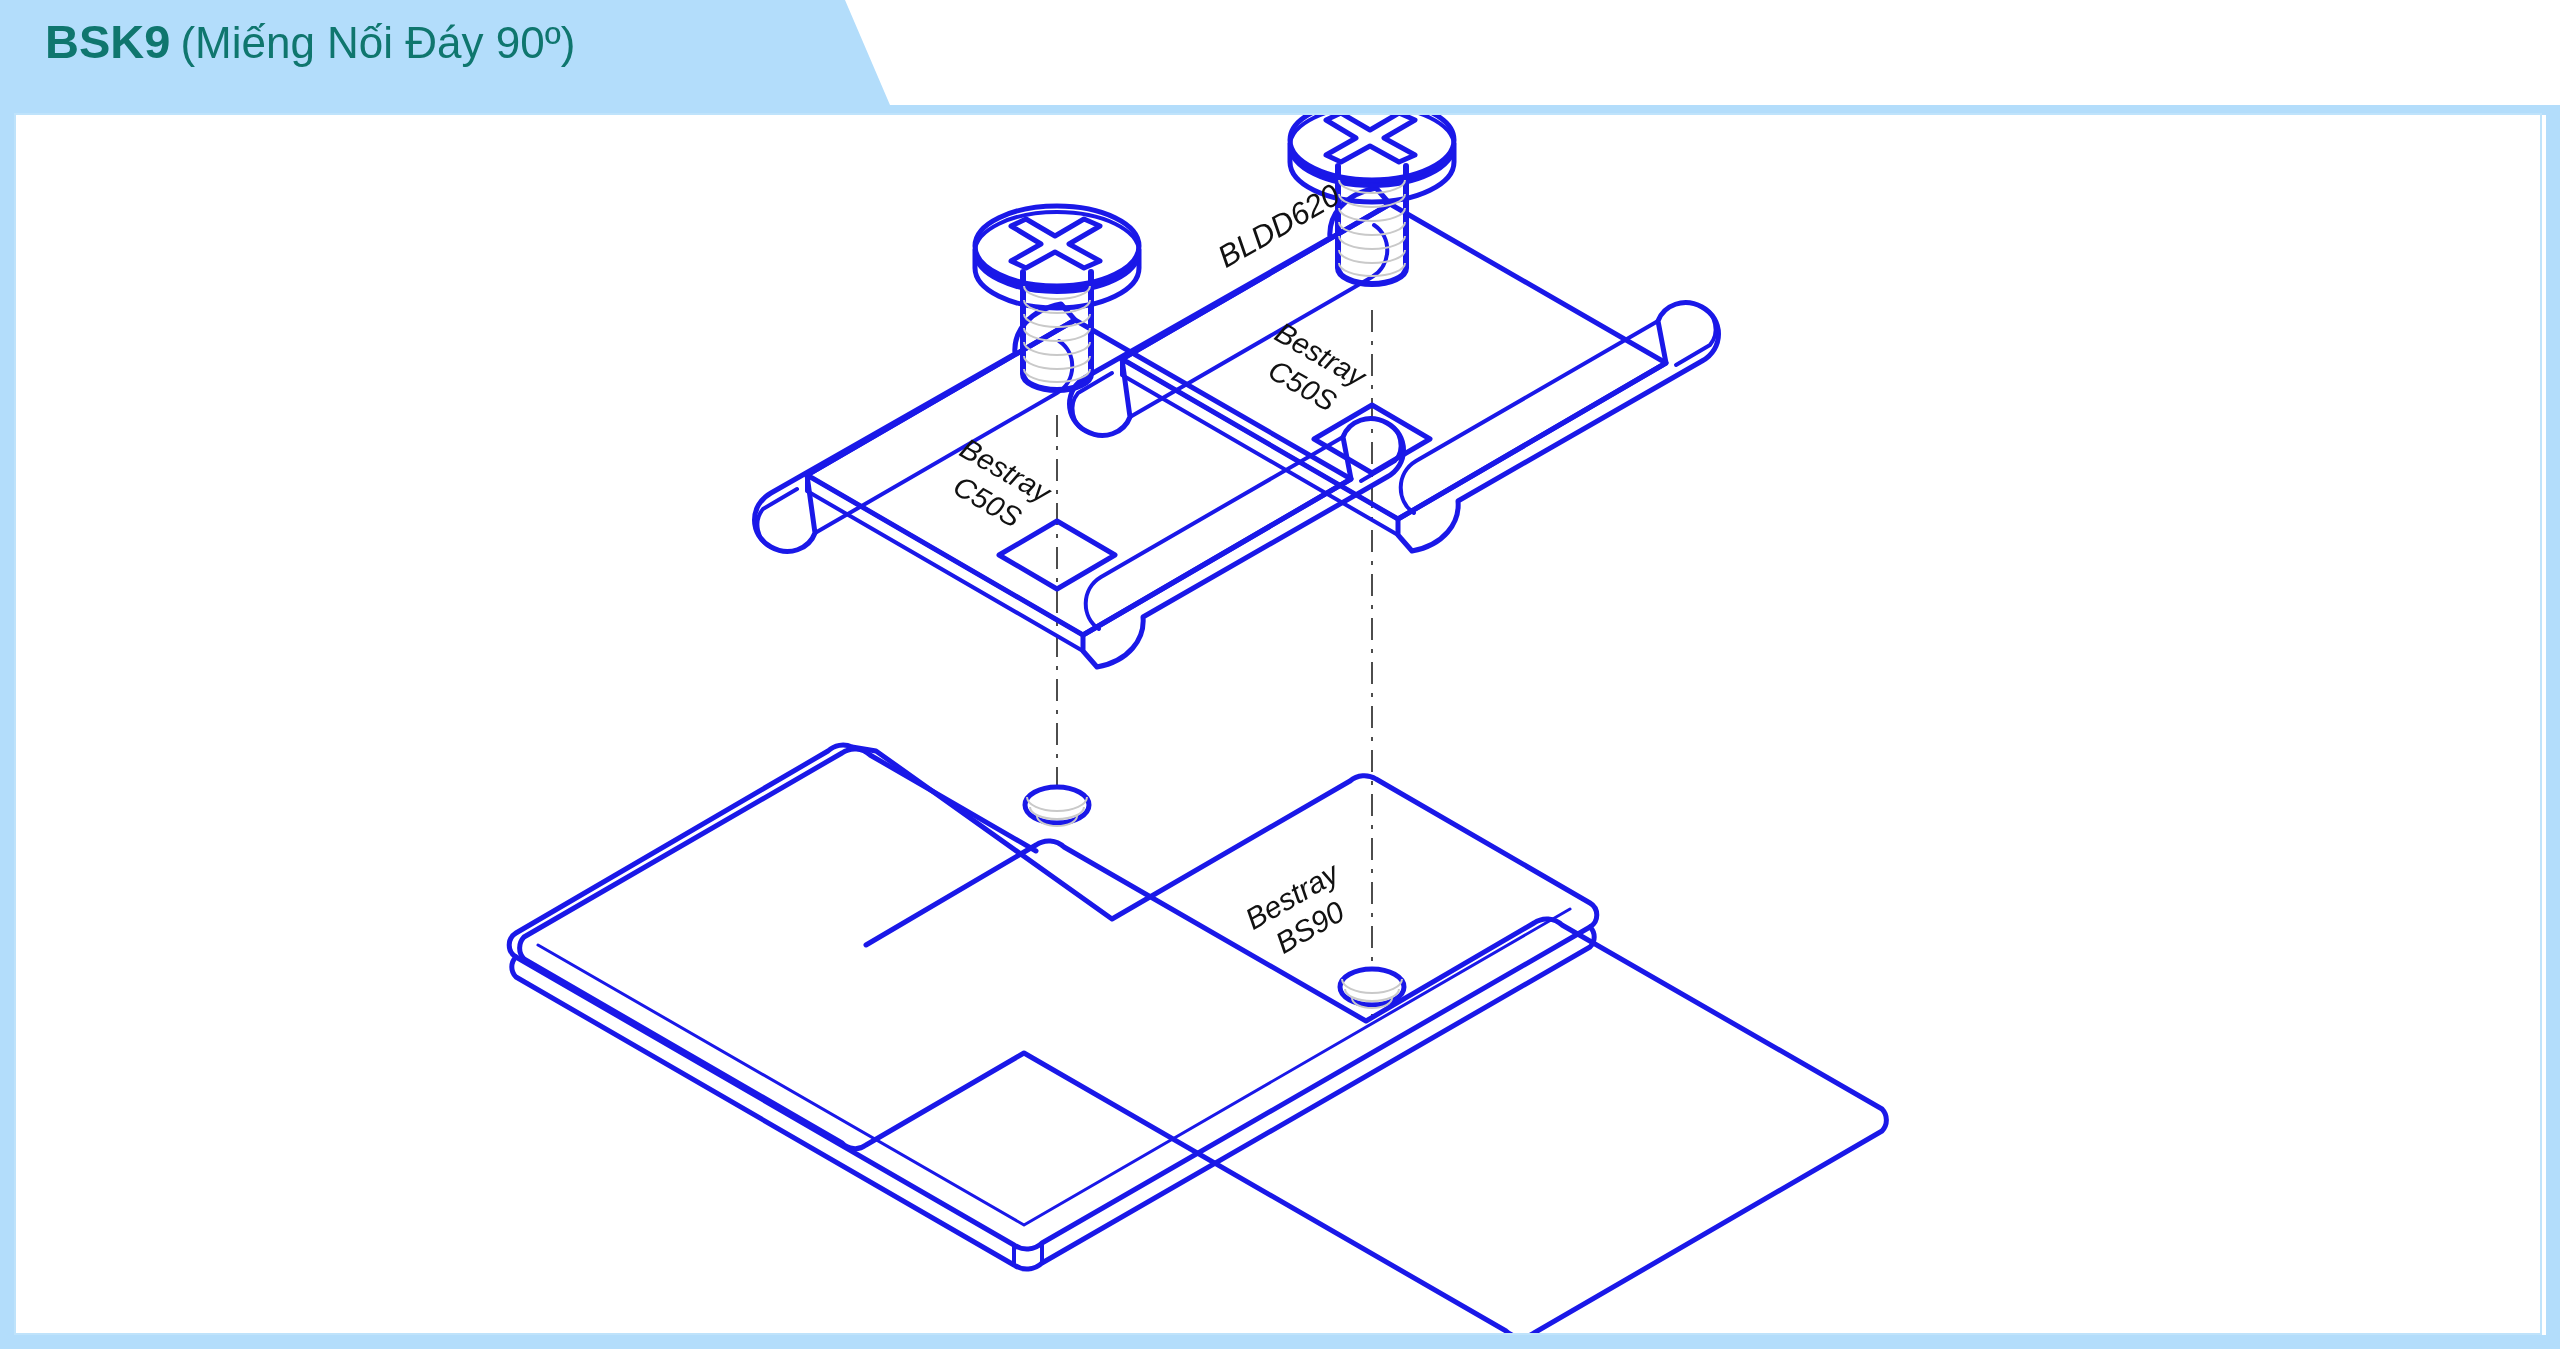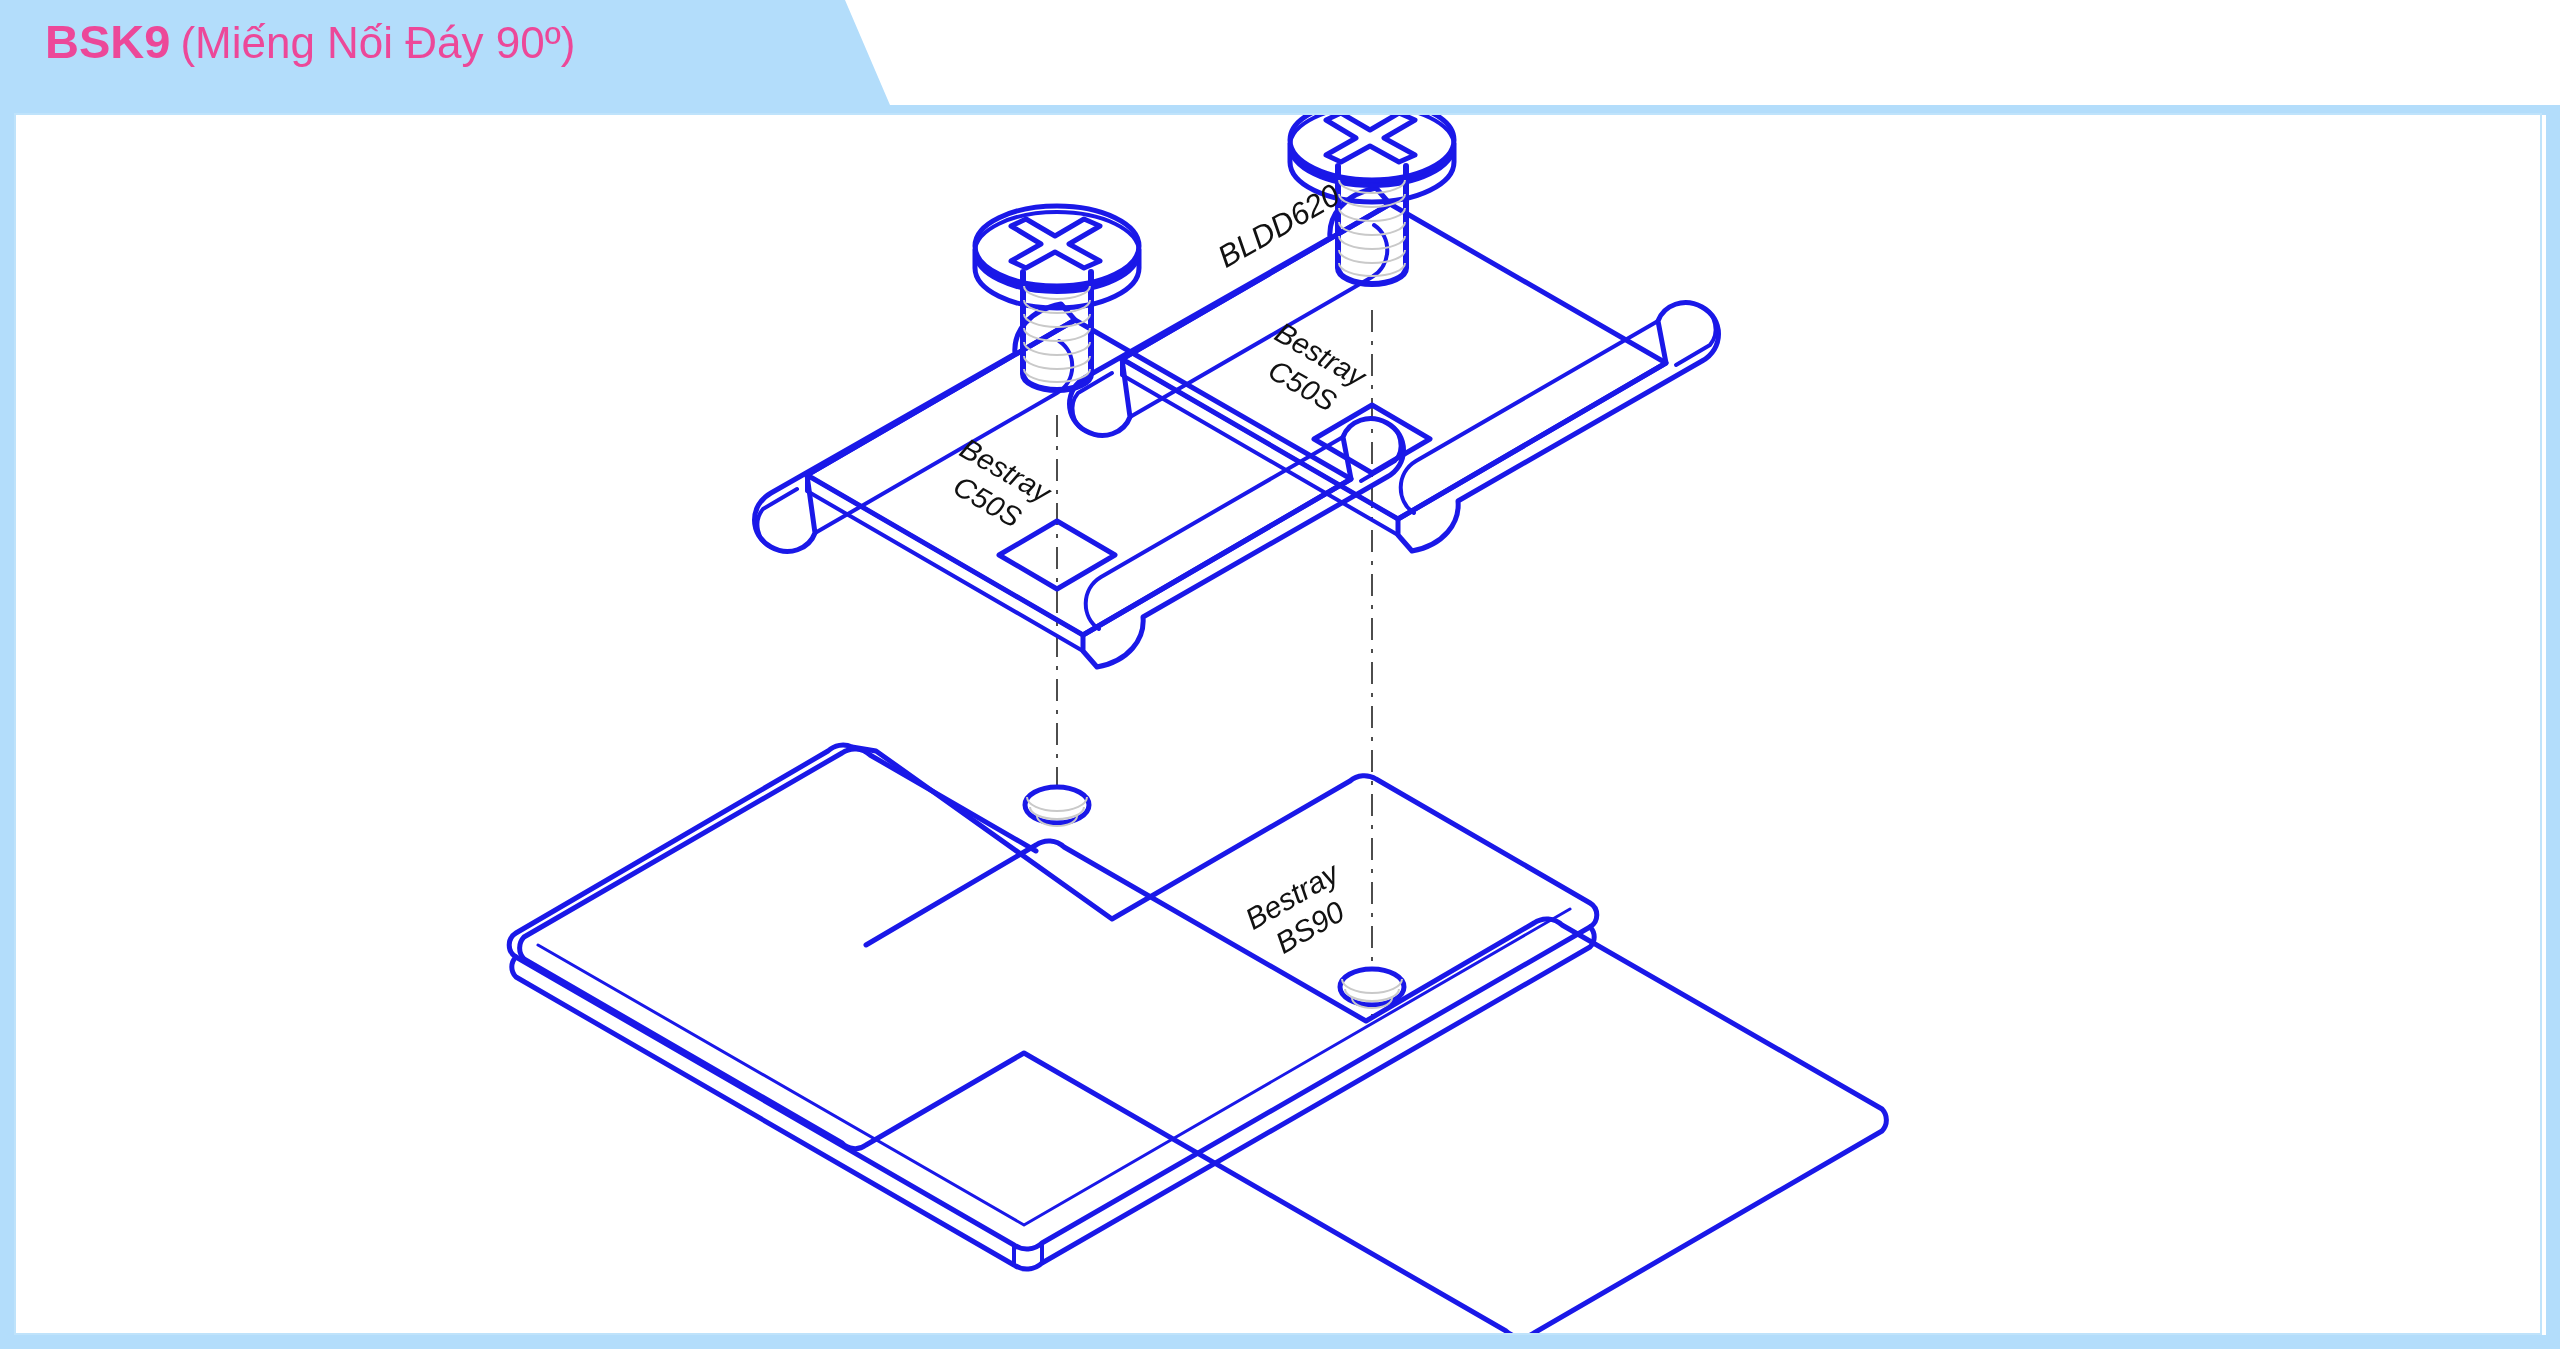--- a/index.html
+++ b/index.html
@@ -19,21 +19,21 @@
     position:absolute;left:0;top:0;width:2560px;height:115px;
   }
   .banner-shape{
     position:absolute;left:0;top:0;width:2560px;height:115px;
   }
   .banner-title{
     position:absolute;
     left:45px;top:18px;
     white-space:nowrap;
     line-height:1;
-    color:#ec4899;
+    color:#0f766e;
     font-size:46px;
     font-family:"Liberation Sans", sans-serif;
   }
   .banner-title .code{
     font-weight:bold;
     font-size:47px;
     letter-spacing:0px;
   }
   .banner-title .desc{
     font-weight:normal;

